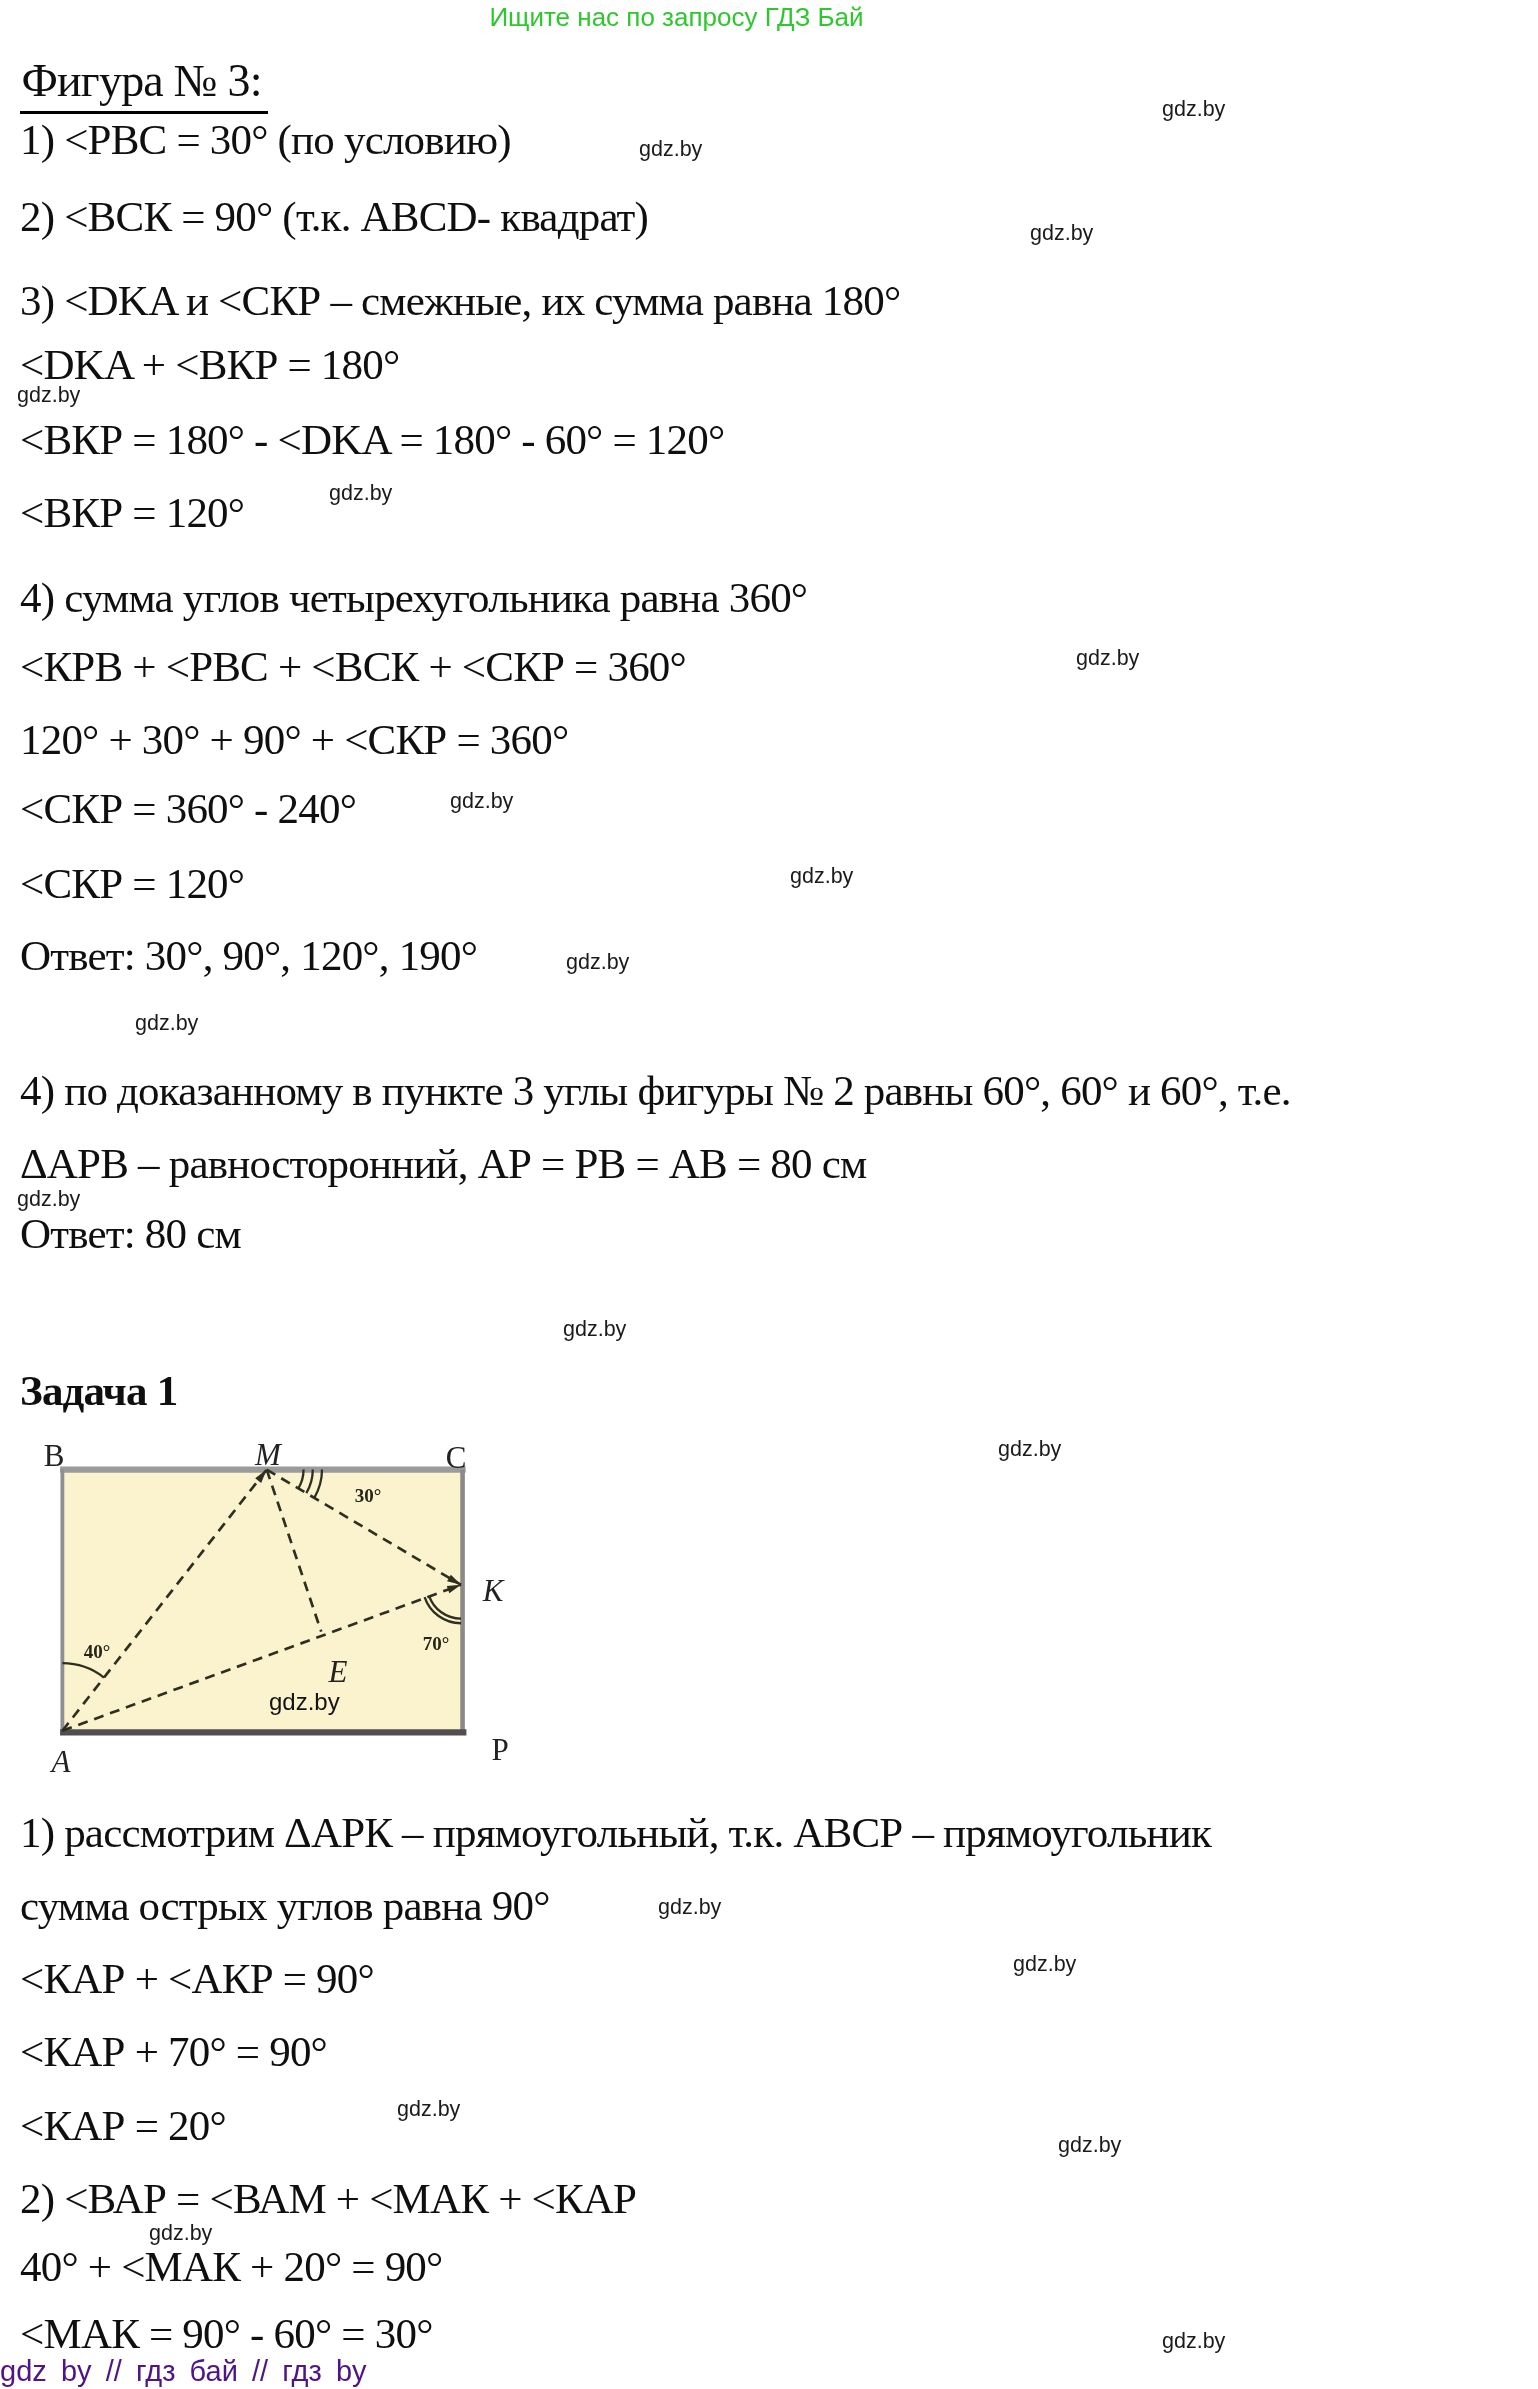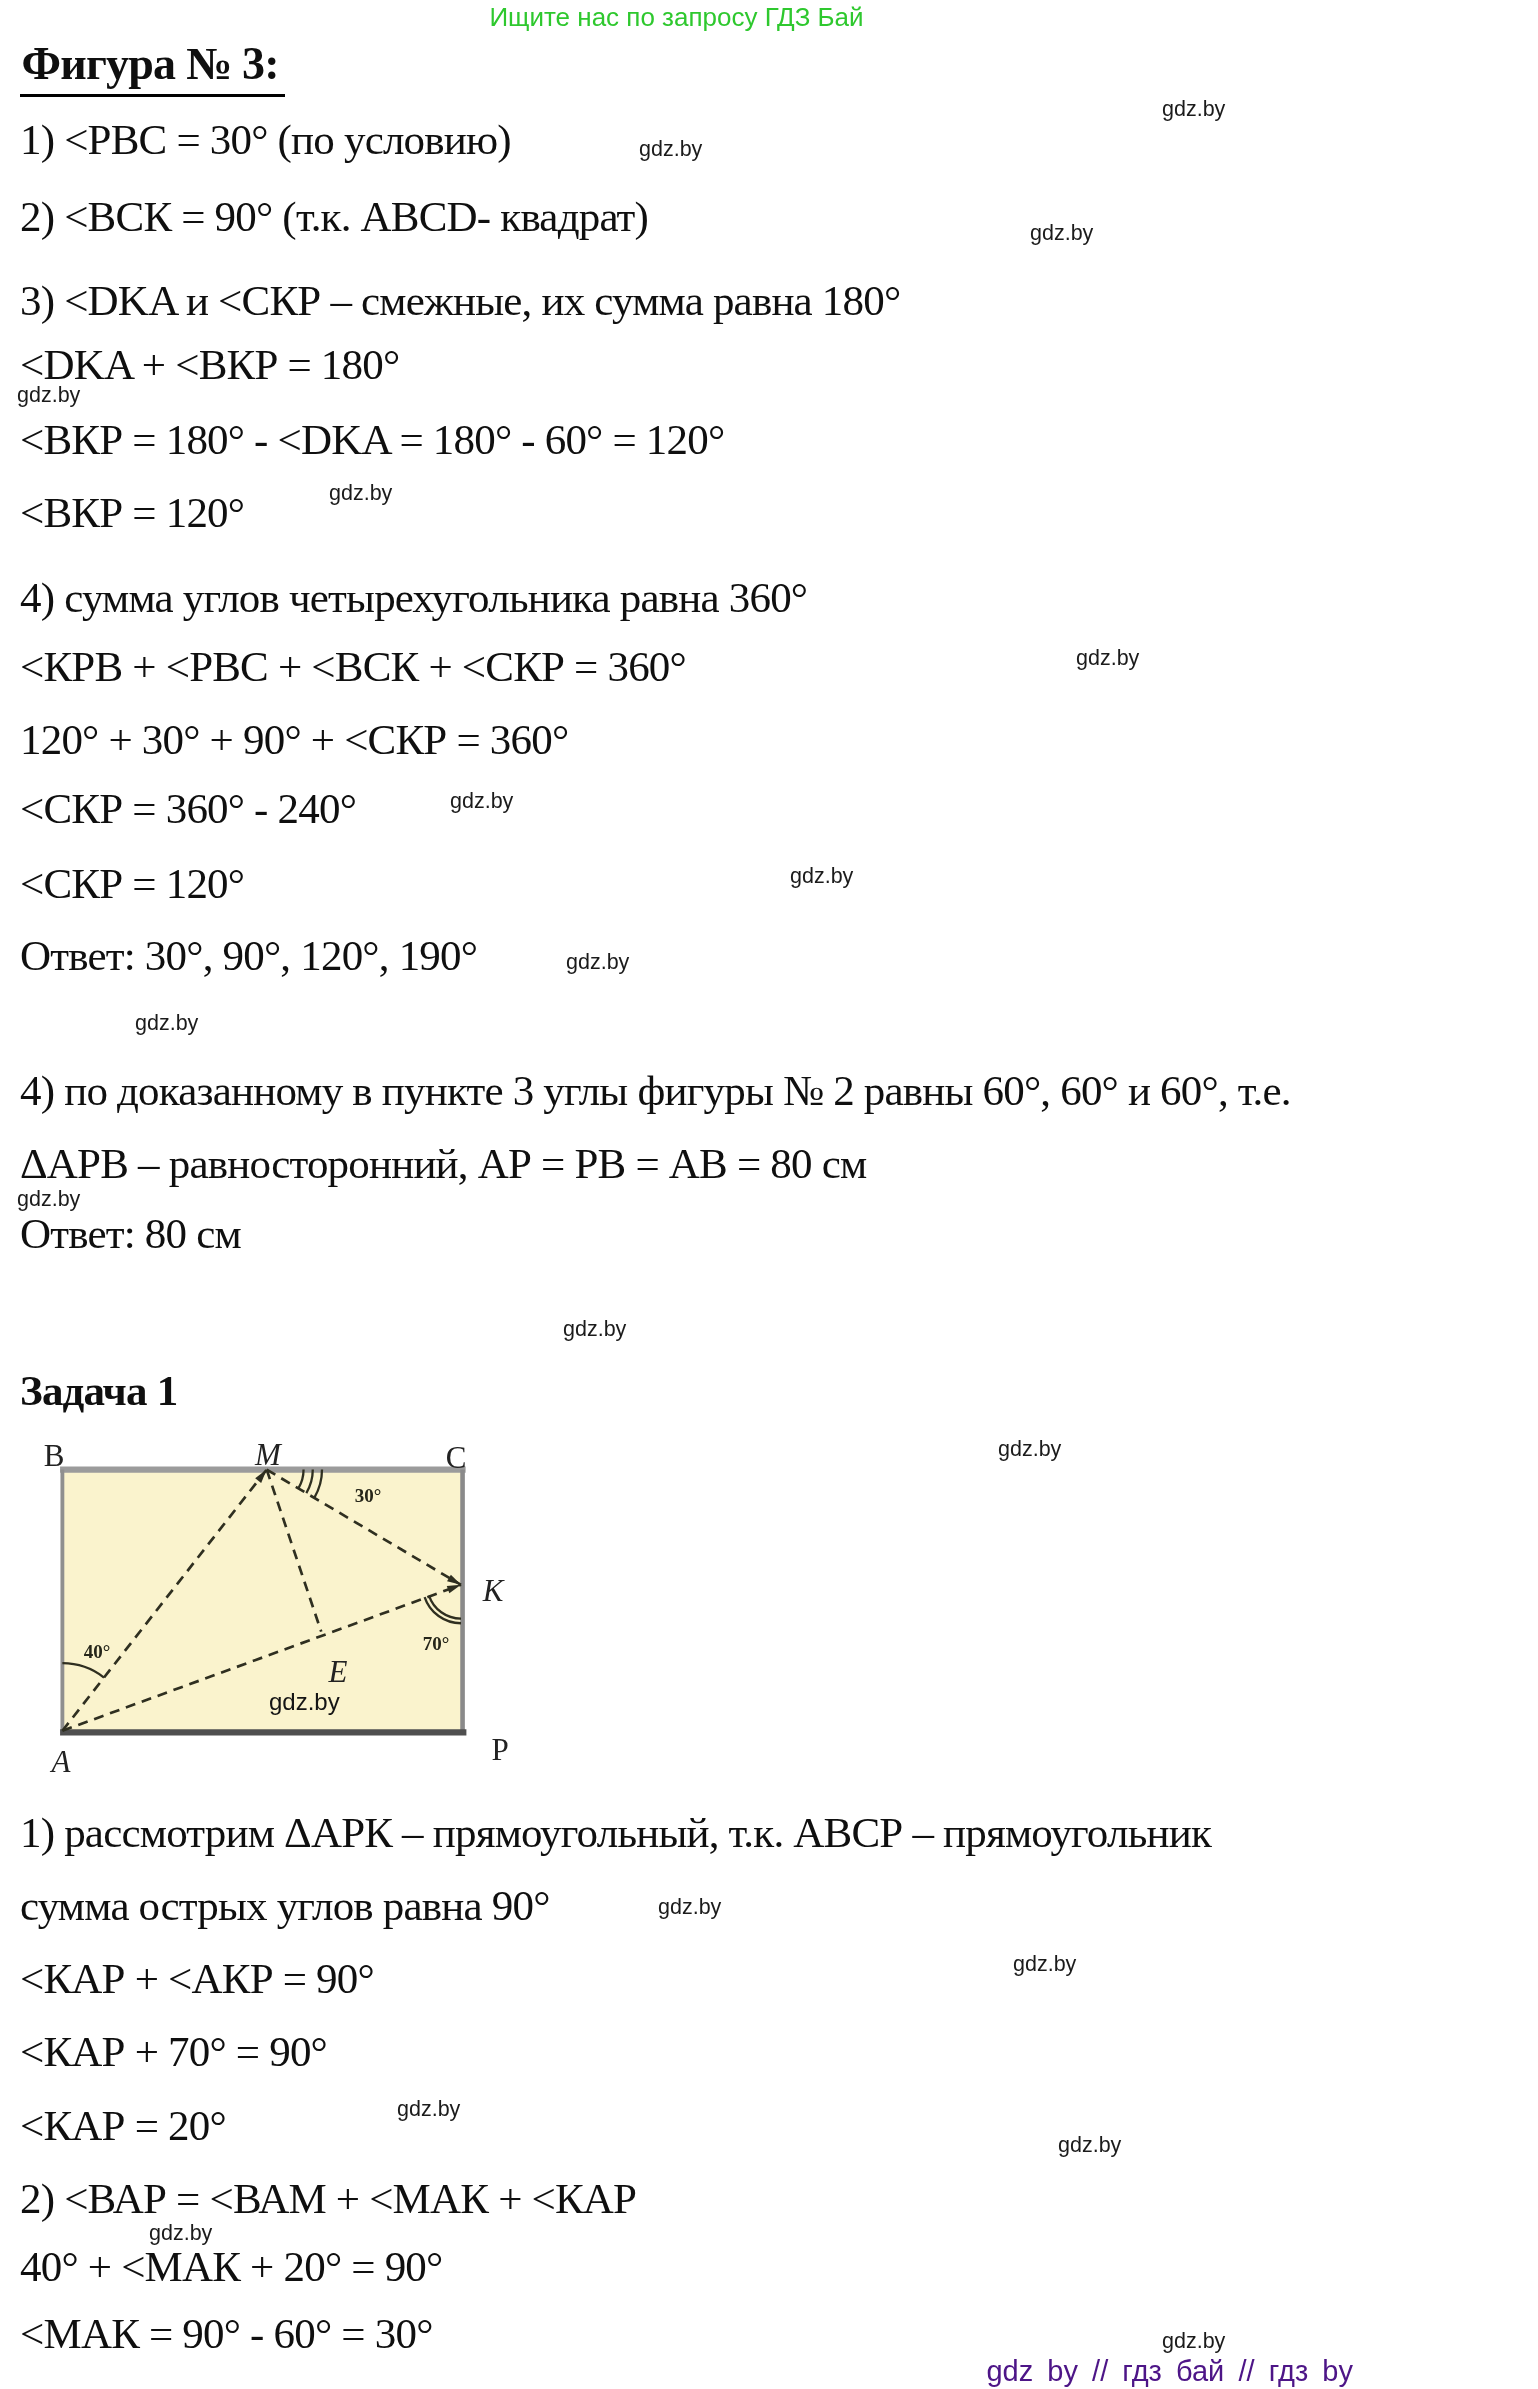--- a/index.html
+++ b/index.html
@@ -5,34 +5,34 @@
   html,body{margin:0;padding:0;background:#ffffff;}
   .page{
     position:relative;width:1353px;height:2389px;background:#ffffff;overflow:hidden;
     font-family:"Liberation Serif",serif;color:#0f0f0f;
   }
   .banner{
     position:absolute;top:2.3px;left:0;width:100%;text-align:center;
     font-family:"Liberation Sans",sans-serif;font-size:26px;color:#2ec82e;white-space:nowrap;
   }
   .doc-heading{
-    position:absolute;left:20px;top:37px;font-size:46px;letter-spacing:-0.8px;white-space:nowrap;
-    border-bottom:3.1px solid #000;padding:0 6.1px 3.8px 1.5px;font-weight:bold;
+    position:absolute;left:20px;top:54px;font-size:46px;letter-spacing:-0.8px;white-space:nowrap;
+    border-bottom:3.1px solid #000;padding:0 6.1px 3.8px 1.5px;
   }
   .line{
     position:absolute;left:20px;font-size:43px;letter-spacing:-0.8px;white-space:nowrap;
   }
   .task-heading{
     position:absolute;left:20px;top:1366px;font-size:43px;font-weight:bold;letter-spacing:-0.8px;white-space:nowrap;
   }
   .wm{
     position:absolute;font-family:"Liberation Sans",sans-serif;font-size:21.5px;color:#1b1b1b;white-space:nowrap;
   }
   .footer{
-    position:absolute;top:2355px;left:0;width:100%;text-align:right;
+    position:absolute;top:2355px;left:0;width:100%;text-align:left;
     font-family:"Liberation Sans",sans-serif;font-size:29px;color:#4d1587;word-spacing:6.1px;white-space:nowrap;
   }
   .figure{
     position:absolute;left:0;top:1422px;width:538px;height:361px;
   }
   .figure svg{position:absolute;left:0;top:0;}
   .fig-label{
     position:absolute;transform:translate(-50%,-50%);font-size:31px;color:#222;white-space:nowrap;
     font-family:"Liberation Serif",serif;
   }

